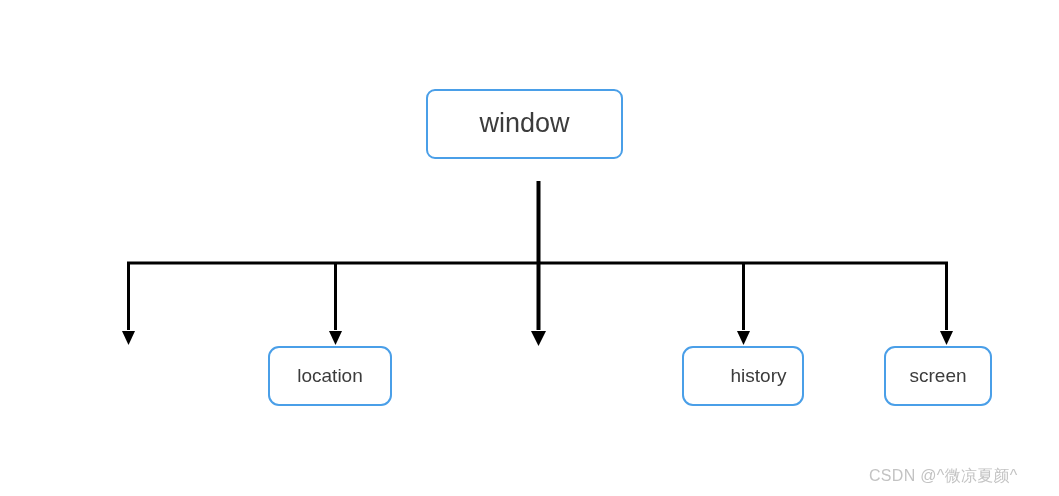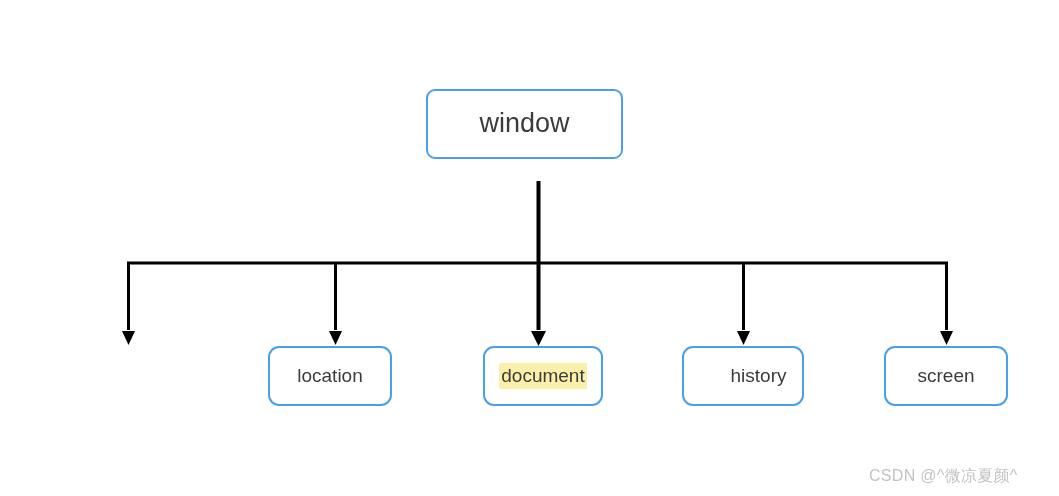--- a/index.html
+++ b/index.html
@@ -59,21 +59,21 @@
     top: 346px;
     height: 60px;
   }
   .leaf .node-label {
     font-size: 19px;
   }
   #node-navigator { left: 67px;  width: 123px; }
   #node-location  { left: 268px; width: 124px; }
   #node-document  { left: 483px; width: 120px; }
   #node-history   { left: 682px; width: 122px; padding-left: 31px; }
-  #node-screen    { left: 884px; width: 124px; }
+  #node-screen    { left: 884px; width: 108px; }
 
   #watermark {
     position: absolute;
     left: 869px;
     top: 466px;
     font-size: 16px;
     color: #c3c3c3;
     white-space: nowrap;
     letter-spacing: 0.3px;
   }
@@ -103,23 +103,20 @@
 
   <div class="node" id="node-window">
     <span class="node-label">window</span>
   </div>
 
 
   <div class="node leaf" id="node-location">
     <span class="node-label">location</span>
   </div>
 
-  <div class="node leaf" id="node-document">
-    <span class="node-label highlight">document</span>
-  </div>
 
   <div class="node leaf" id="node-history">
     <span class="node-label">history</span>
   </div>
 
   <div class="node leaf" id="node-screen">
     <span class="node-label">screen</span>
   </div>
 
   <div id="watermark">CSDN @^微凉夏颜^</div>

